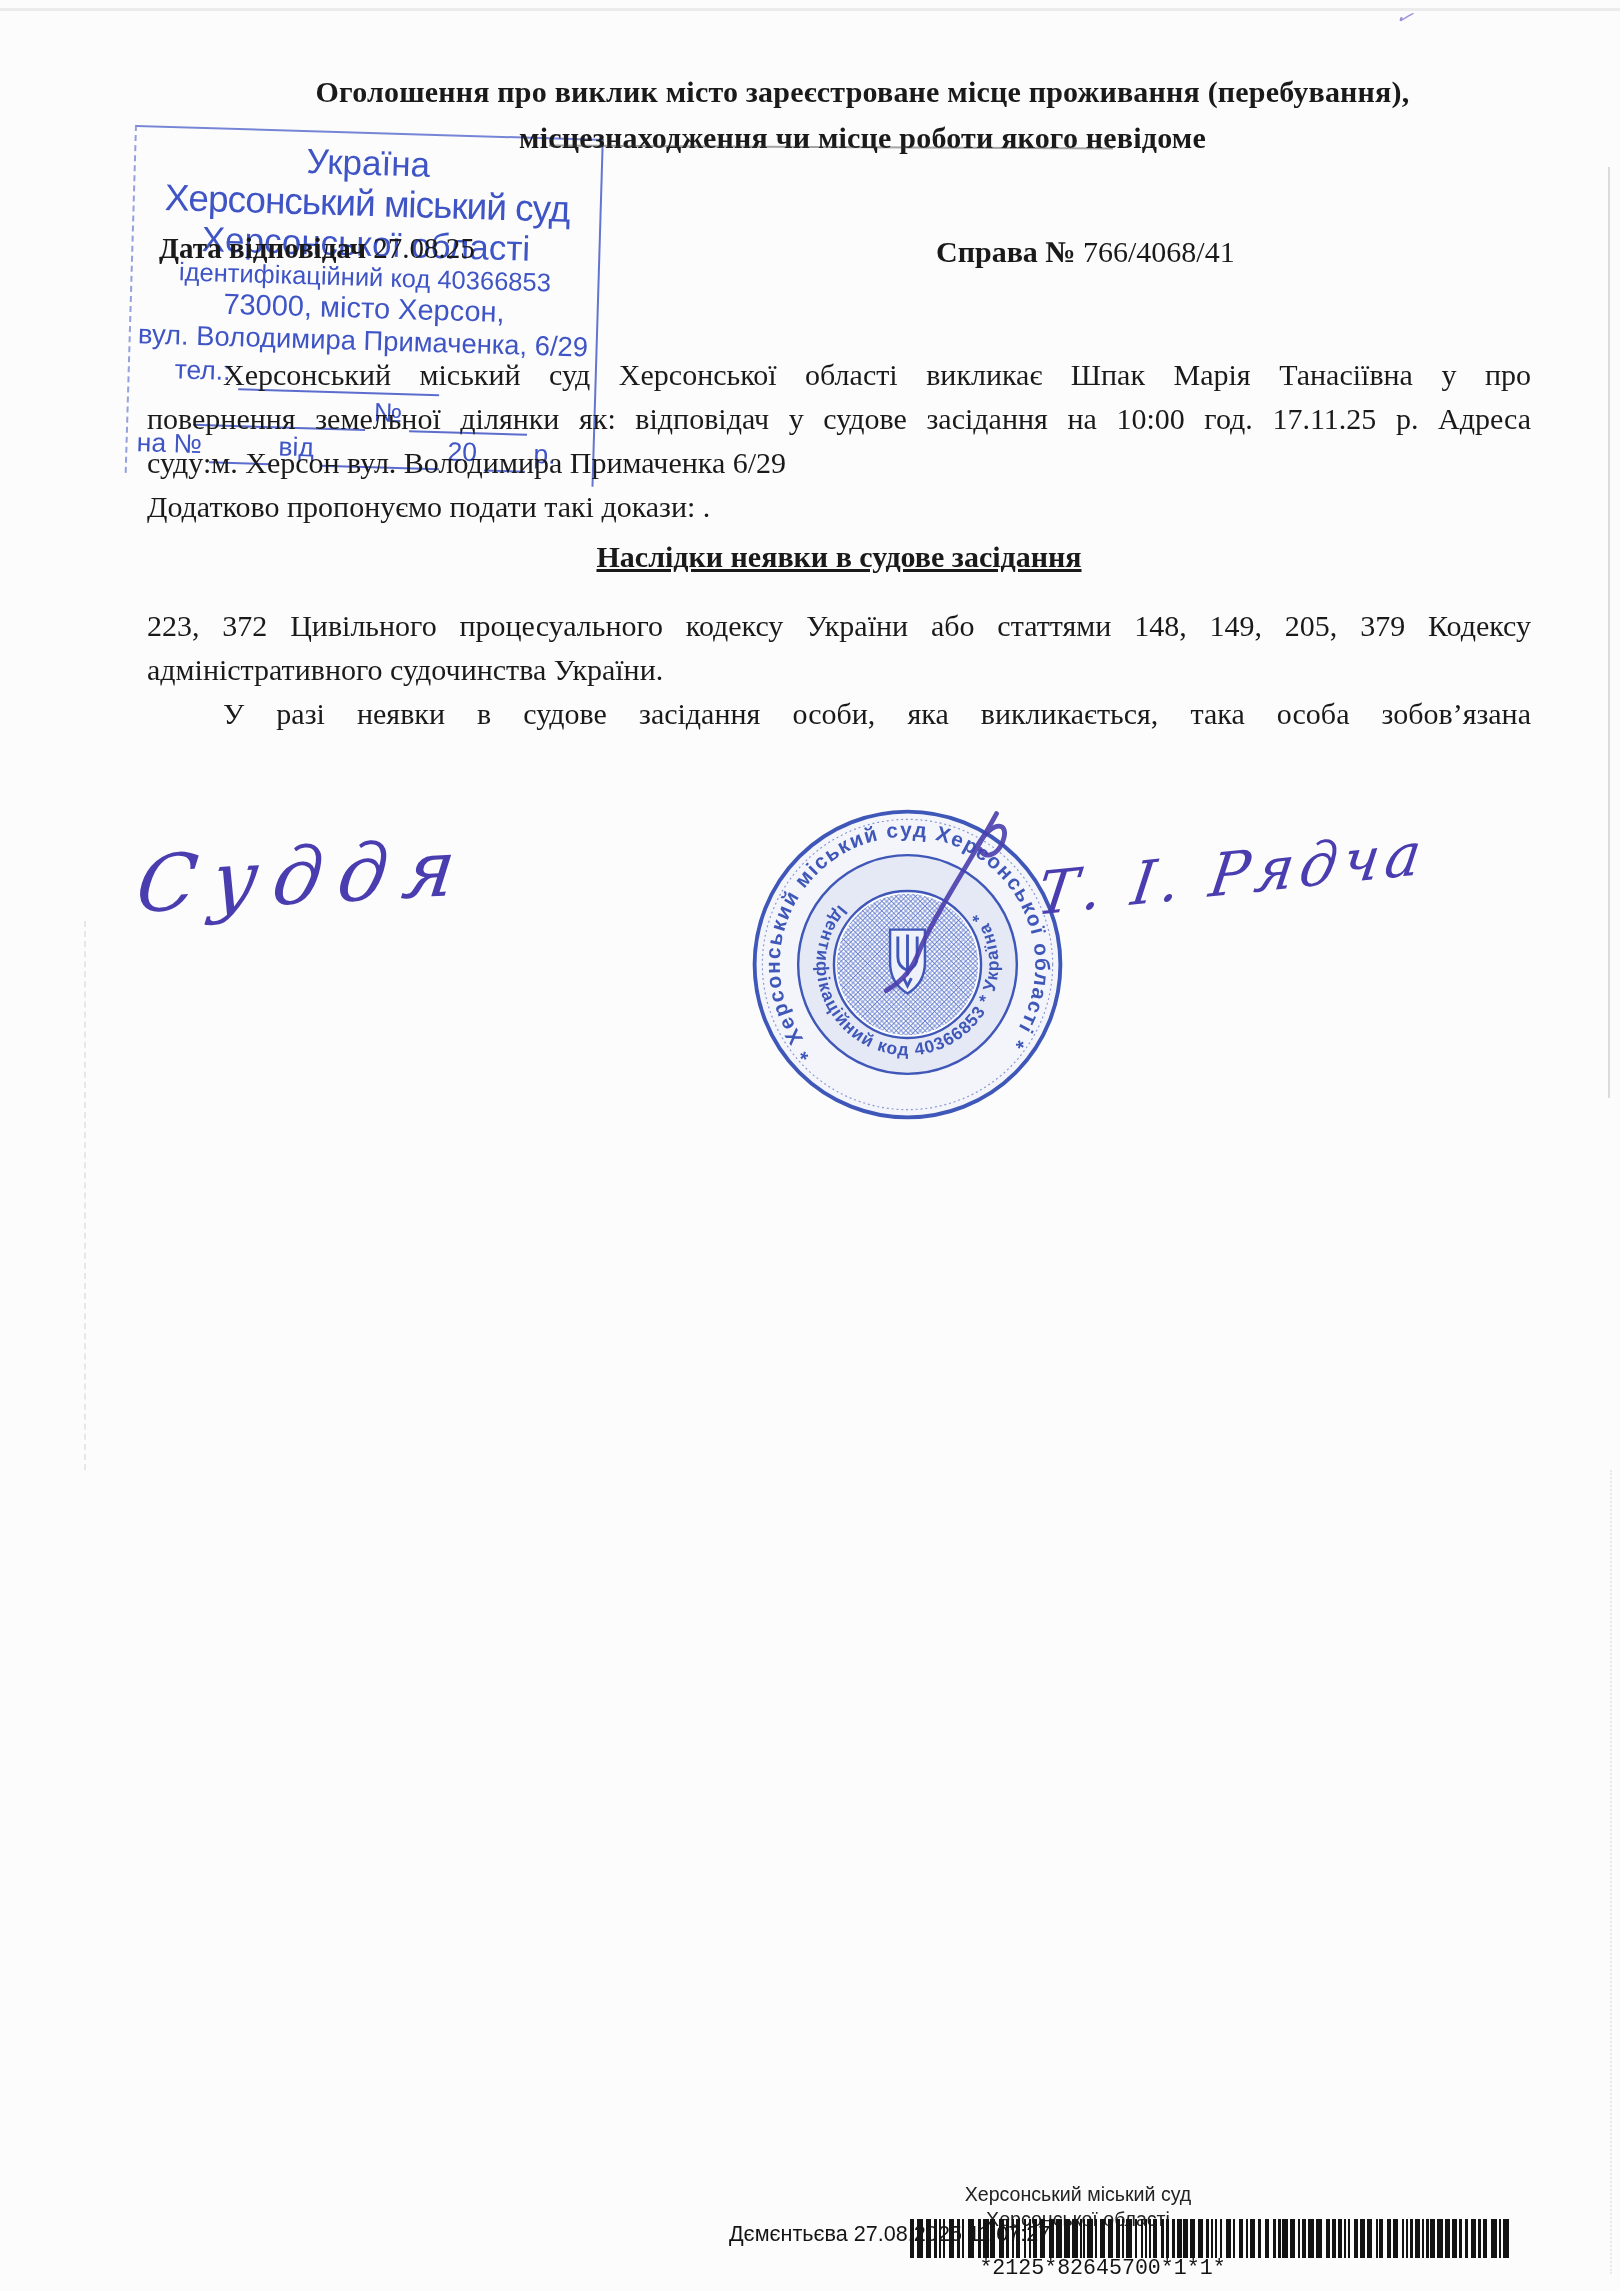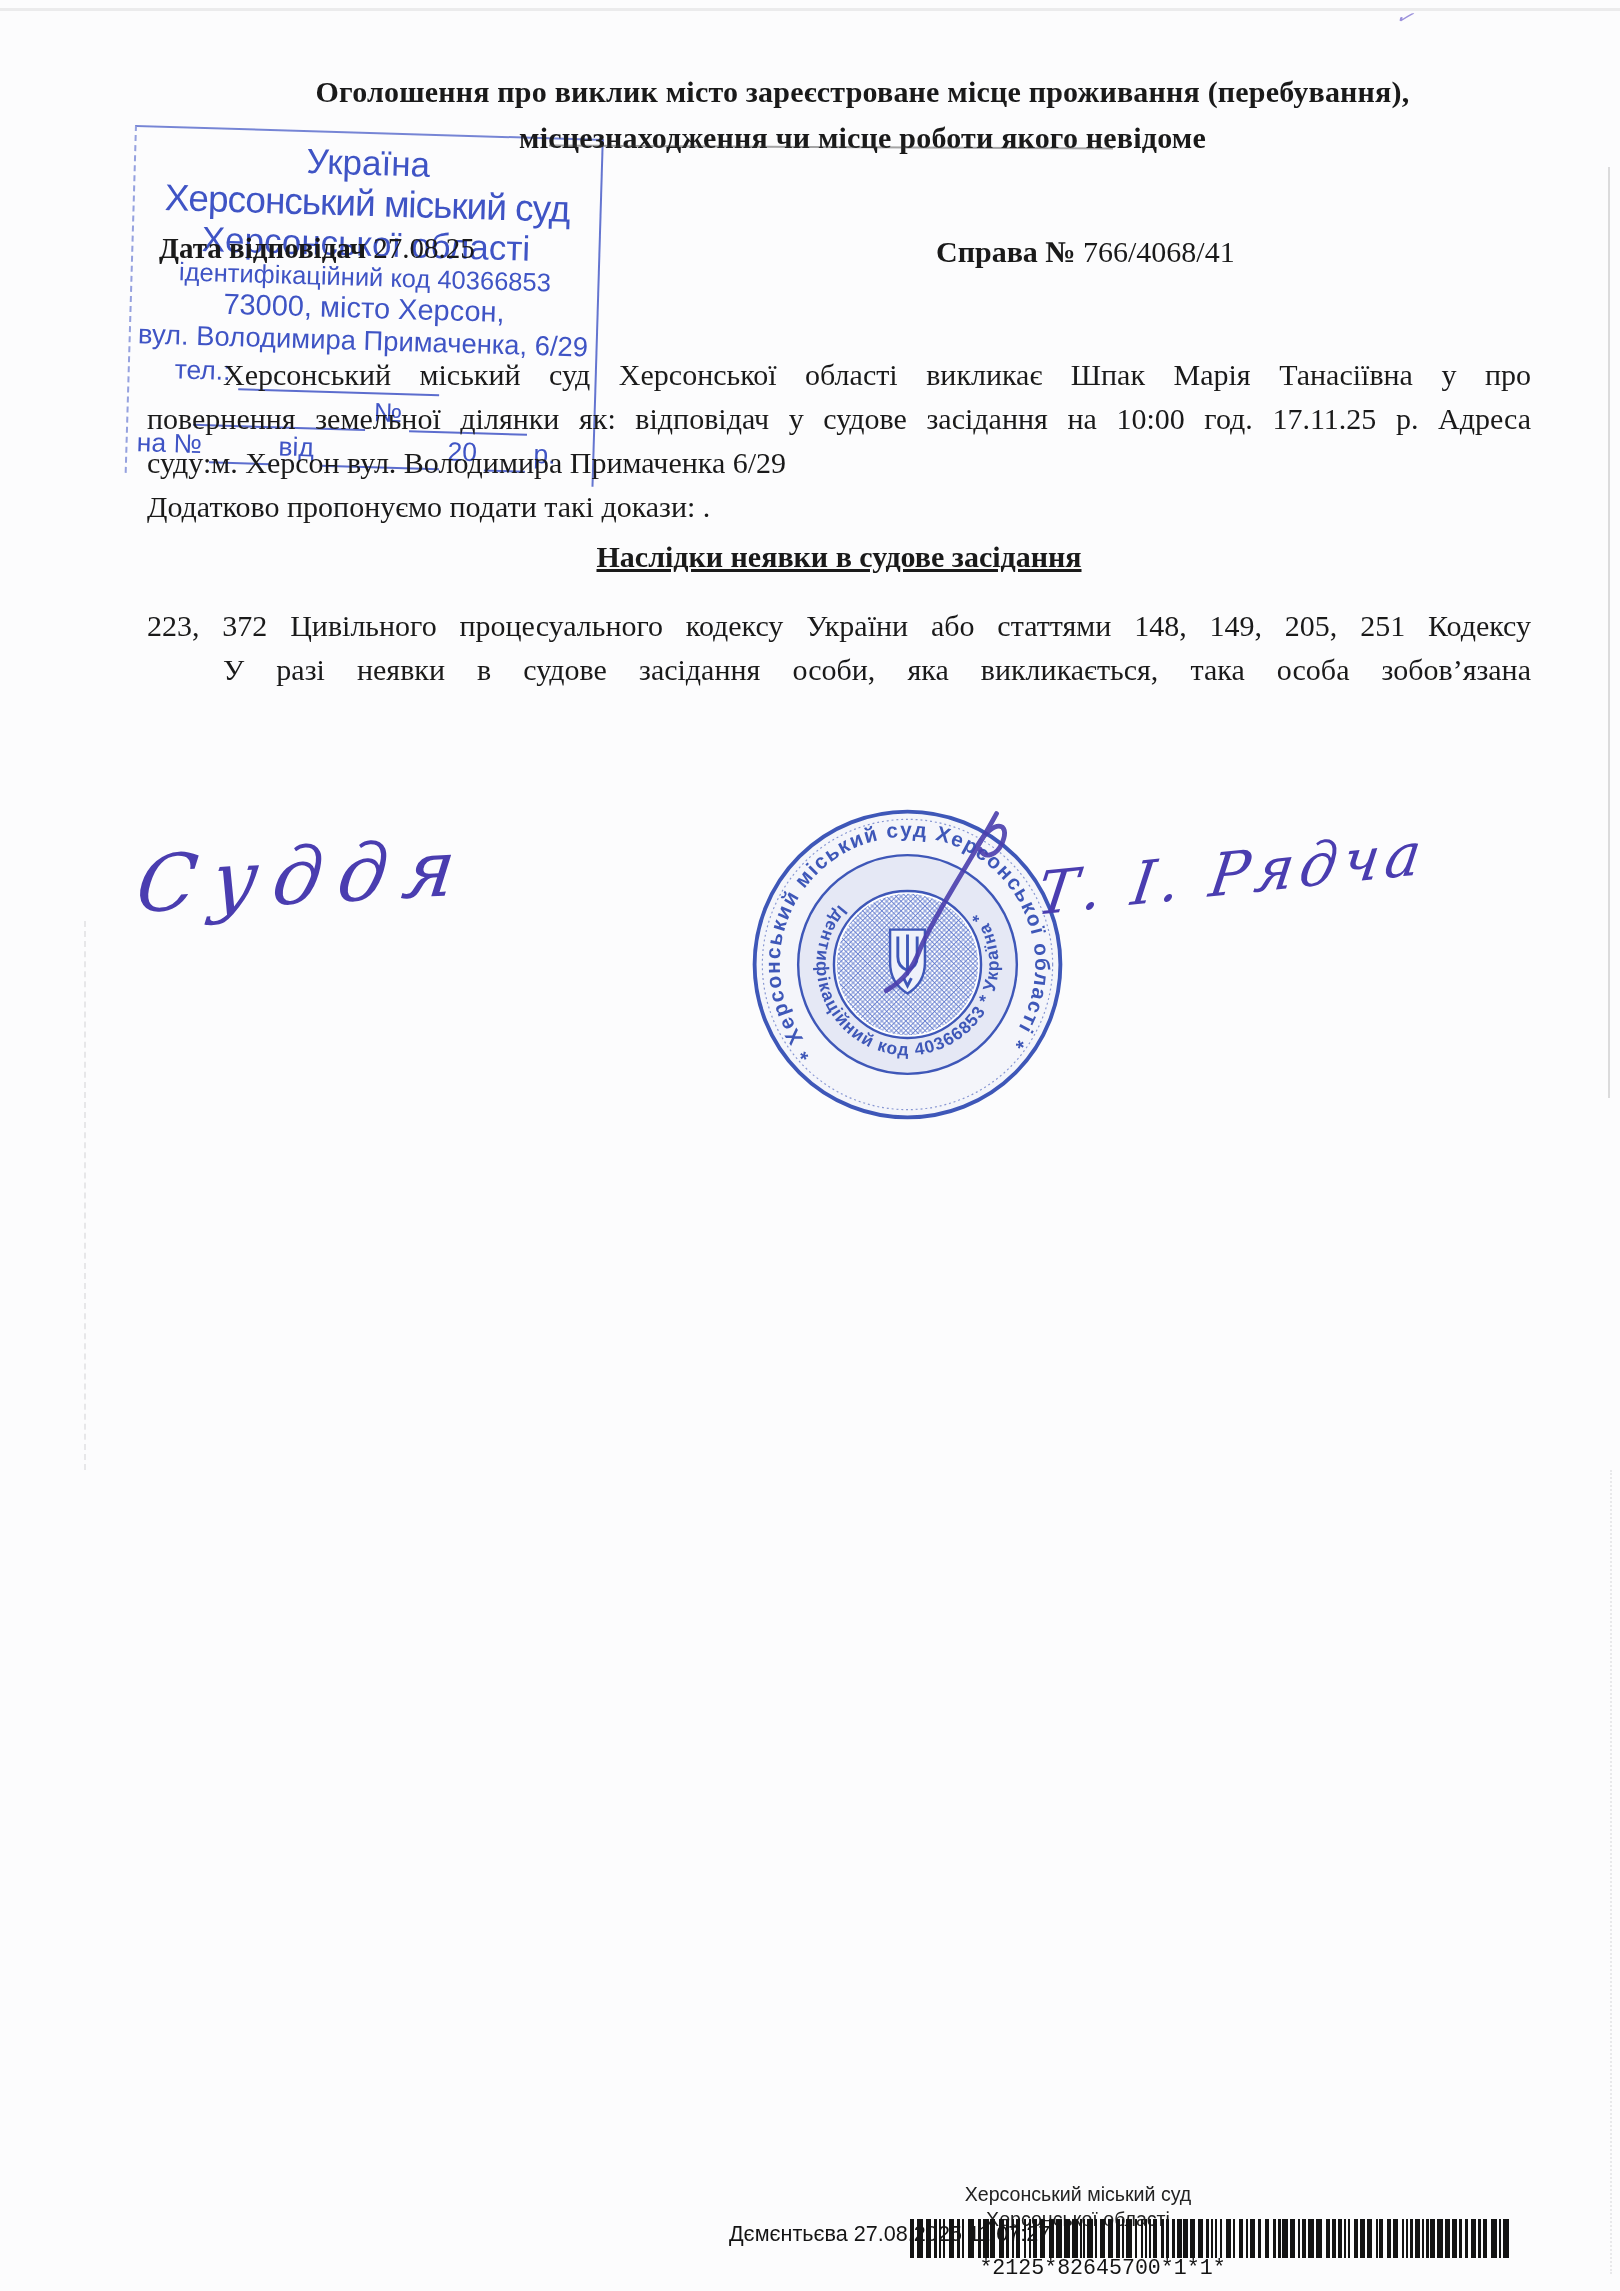--- a/index.html
+++ b/index.html
@@ -121,21 +121,22 @@
   <div class="abs bodytext">
     <div class="jline indent">Херсонський міський суд Херсонської області викликає Шпак Марія Танасіївна у про</div>
     <div class="jline">повернення земельної ділянки як: відповідач у судове засідання на 10:00 год. 17.11.25 р. Адреса</div>
     <div>суду:м. Херсон вул. Володимира Примаченка 6/29</div>
     <div>Додатково пропонуємо подати такі докази: .</div>
   </div>
 
   <div class="abs heading">Наслідки неявки в судове засідання</div>
 
   <div class="abs para2">
-    <div class="jline">223, 372 Цивільного процесуального кодексу України або статтями 148, 149, 205, 251 Кодексу</div>
+    <div class="jline">223, 372 Цивільного процесуального кодексу України або статтями 148, 149, 205, 379 Кодексу</div>
+    <div>адміністративного судочинства України.</div>
     <div class="jline indent">У разі неявки в судове засідання особи, яка викликається, така особа зобов’язана</div>
   </div>
 
   <div class="abs hw hw-judge">Суддя</div>
 
   <svg class="abs seal" width="329" height="329" viewBox="0 0 340 340">
     <defs>
       <pattern id="xh" width="7" height="7" patternUnits="userSpaceOnUse" patternTransform="rotate(45)">
         <path d="M0,0.5 H7 M0,4 H7 M0.5,0 V7 M4,0 V7" stroke="#5b74cc" stroke-width="1" fill="none" opacity="0.85"></path>
       </pattern>

